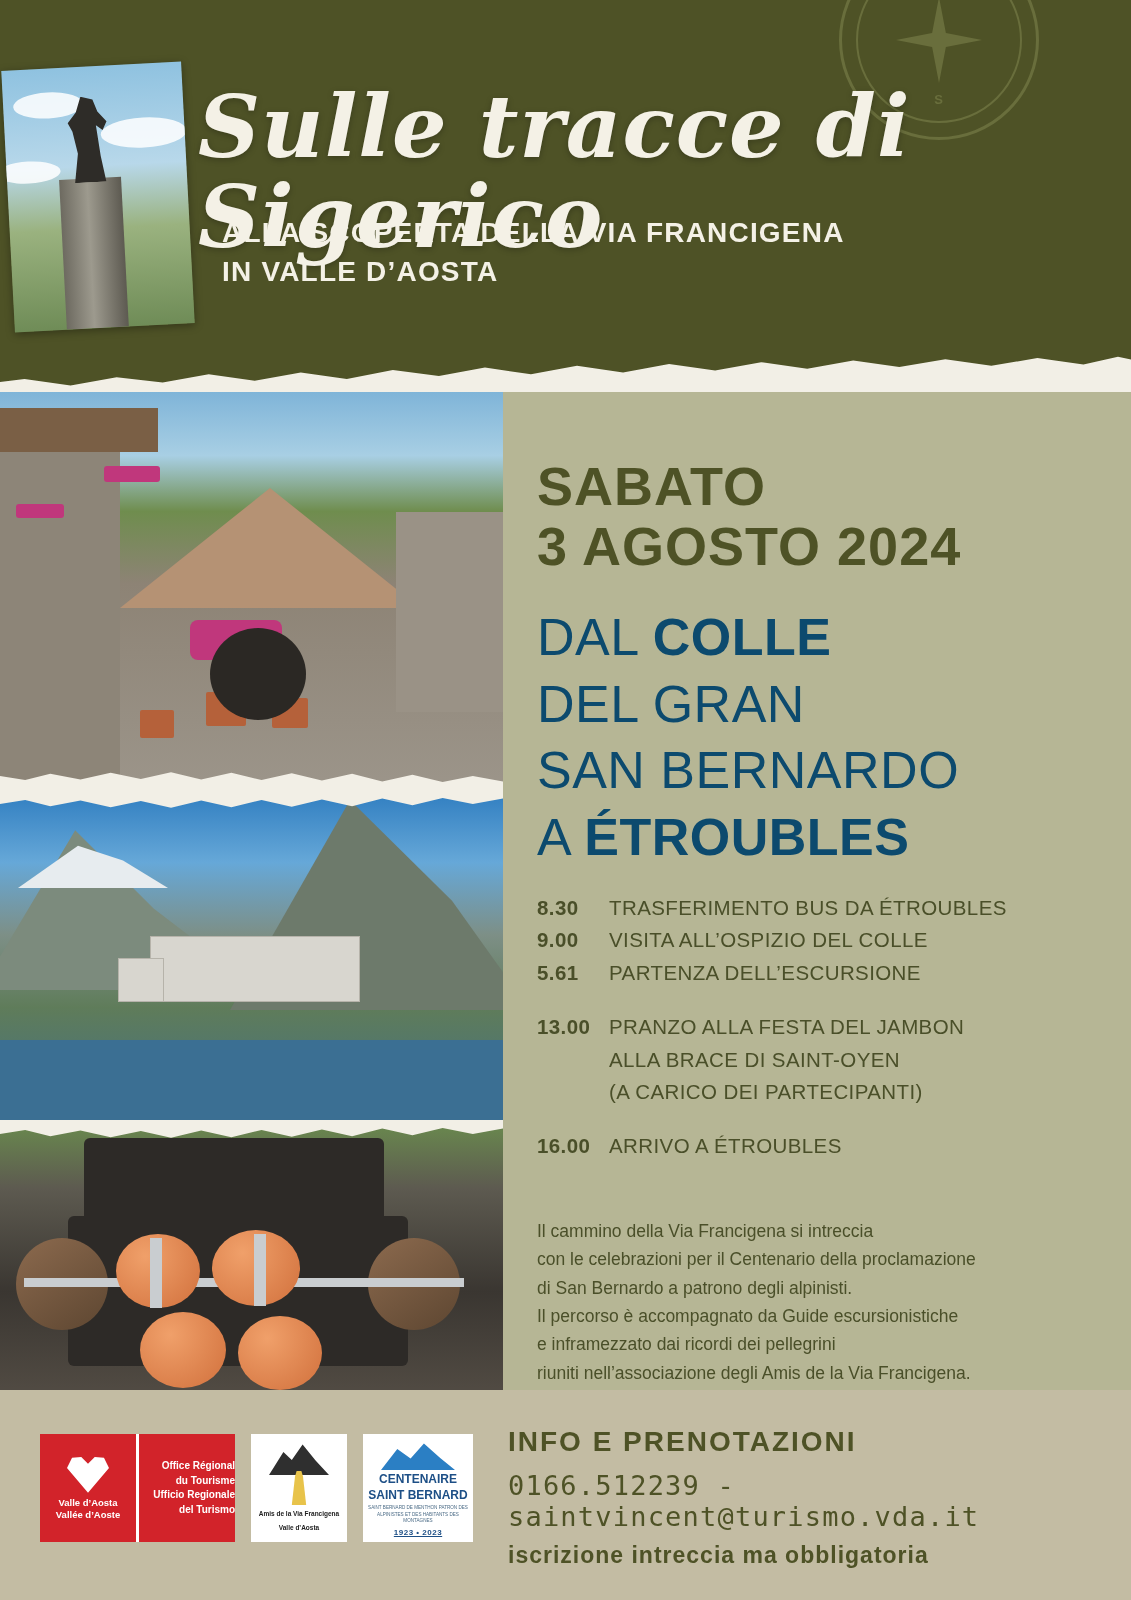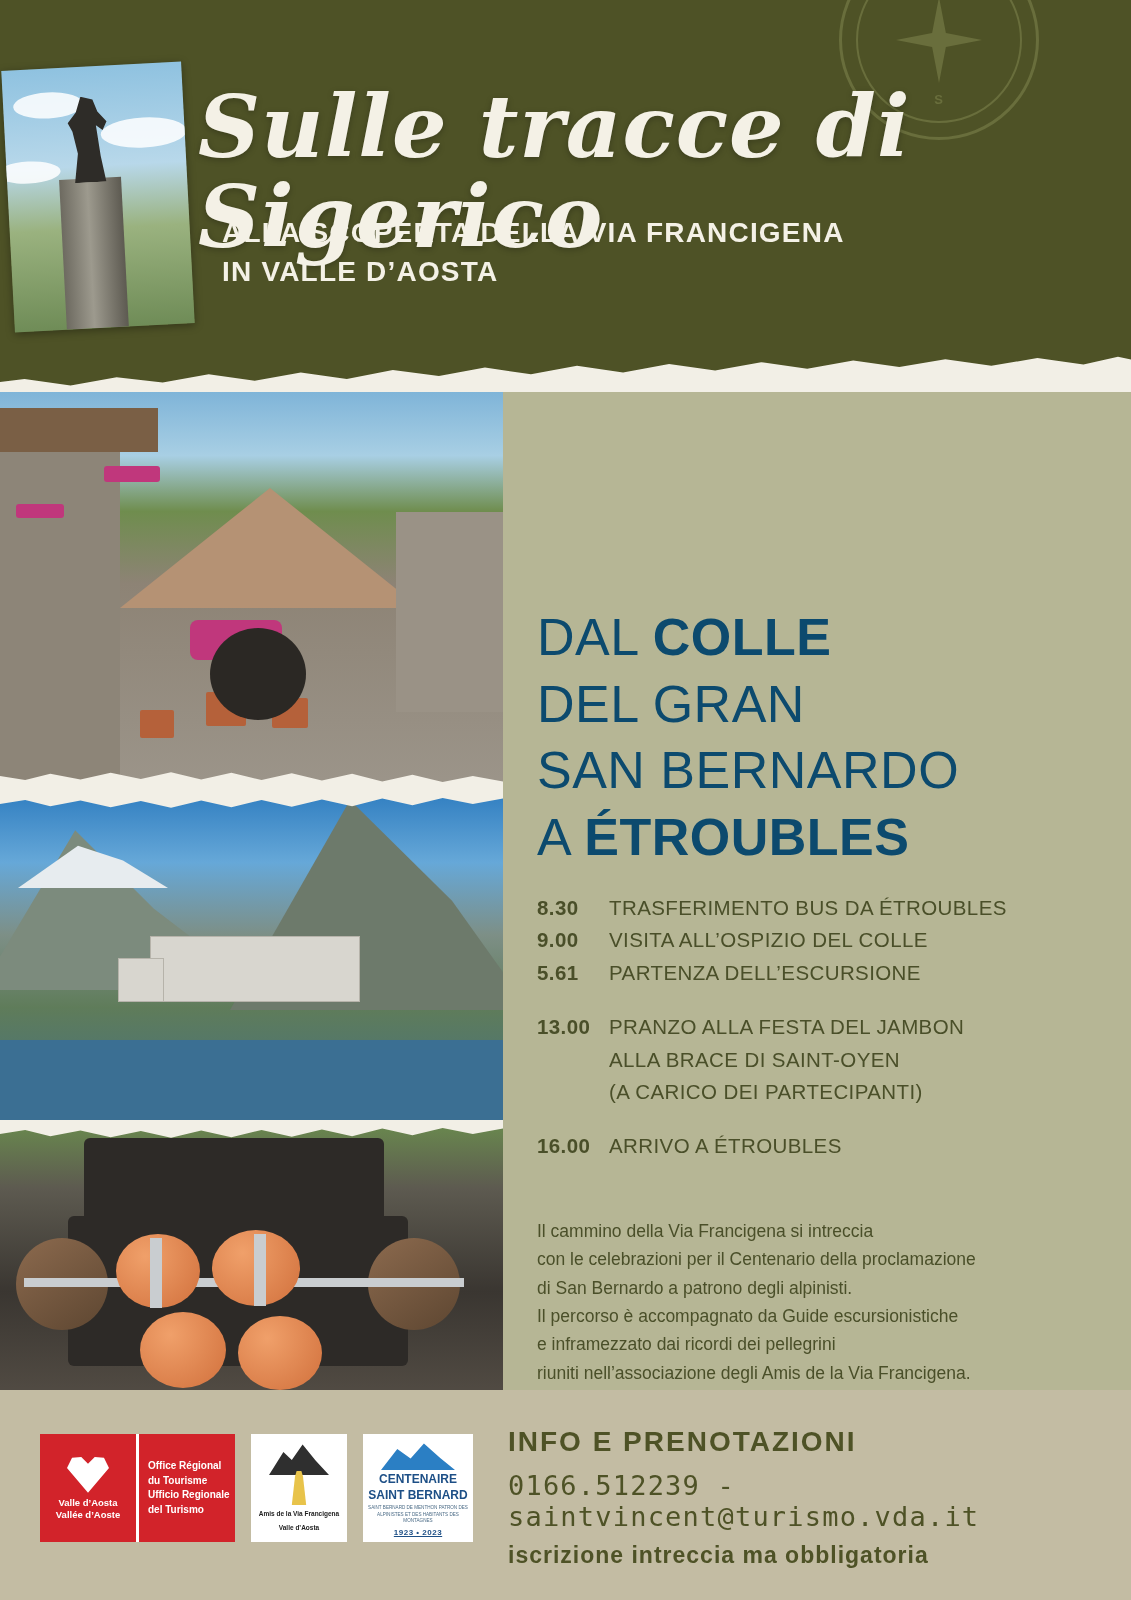--- a/index.html
+++ b/index.html
@@ -232,21 +232,21 @@
   .logo-heart {
     width: 42px; height: 38px; background: #fff;
     clip-path: polygon(50% 100%, 0% 35%, 12% 8%, 34% 6%, 50% 24%, 66% 6%, 88% 8%, 100% 35%);
     margin-bottom: 4px;
   }
   .logo-vda-left span { font-size: 9.5px; font-weight: bold; line-height: 1.3; text-align: center; }
   .logo-vda-right {
     flex: 1; background: #d2232a; color: #fff; border-left: 3px solid #fff;
     display: flex; flex-direction: column; justify-content: center; padding-left: 9px;
   }
-  .logo-vda-right span { font-size: 10px; font-weight: bold; line-height: 1.45; }
+  .logo-vda-right span { font-size: 10px; font-weight: bold; line-height: 1.45; text-align: right; }
   .logo-amis {
     width: 96px; height: 108px; background: #fff;
     display: flex; flex-direction: column; align-items: center; justify-content: flex-start;
     padding-top: 7px;
   }
   .amis-mount {
     width: 60px; height: 34px; background: #2f2f2f;
     clip-path: polygon(0% 100%, 24% 32%, 38% 56%, 56% 10%, 78% 58%, 100% 100%);
   }
   .amis-pilgrim {
@@ -334,20 +334,24 @@
       <div class="ham" style="left:140px;top:192px;width:86px;height:76px;"></div>
       <div class="ham" style="left:238px;top:196px;width:84px;height:74px;"></div>
       <div class="bar-metal" style="left:150px;top:118px;width:12px;height:70px;"></div>
       <div class="bar-metal" style="left:254px;top:114px;width:12px;height:72px;"></div>
       <div class="tear" style="top:-2px;"></div>
     </div>
   </div>
 
   <div class="right-panel">
 
+    <div class="date-head">
+      <div>SABATO</div>
+      <div>3 AGOSTO 2024</div>
+    </div>
 
     <div class="route">
       <div><span>DAL </span><b>COLLE</b></div>
       <div>DEL GRAN</div>
       <div>SAN BERNARDO</div>
       <div><span>A </span><b>ÉTROUBLES</b></div>
     </div>
 
     <div class="schedule">
 

